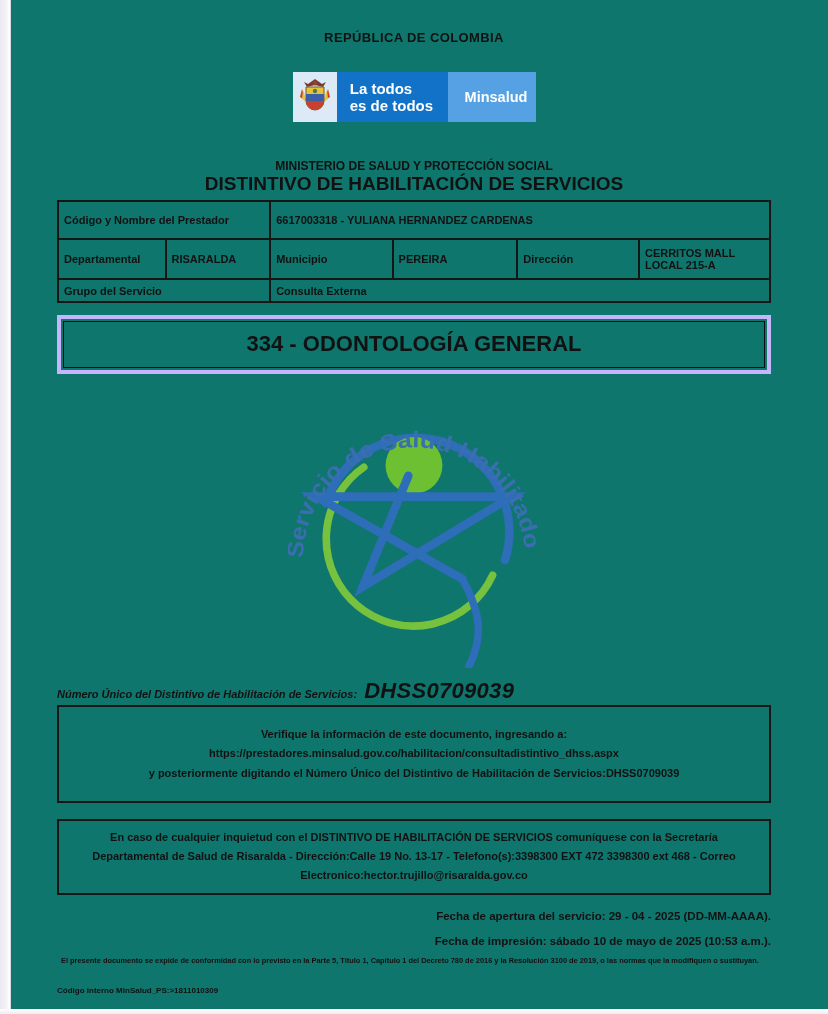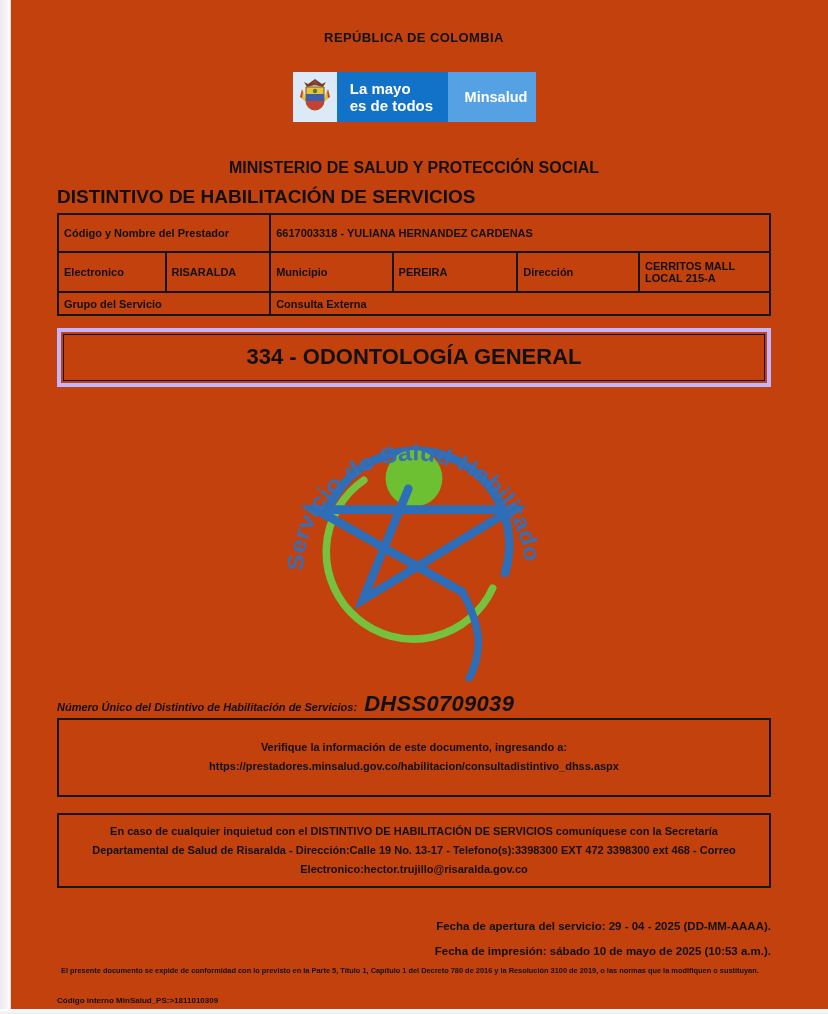--- a/index.html
+++ b/index.html
@@ -1,59 +1,59 @@
 <!DOCTYPE html>
 <html><head>
 <meta charset="utf-8">
 <style>
   * { margin:0; padding:0; box-sizing:border-box; }
   html,body { background:#fff; }
   body { font-family:"Liberation Sans","DejaVu Sans",sans-serif; color:#111; }
-  .page { position:relative; width:828px; height:1014px; background:#c2410c; overflow:hidden; }
+  .page { position:relative; width:828px; height:1014px; background:#0f766e; overflow:hidden; }
 
   
   .scan-left { position:absolute; left:0; top:0; width:11px; height:100%;
     background:linear-gradient(to right,#e9e9ef 0%,#f3f3f7 60%,#ffffff 100%);
     border-right:1px solid #d9d9e2; }
   .scan-bottom { position:absolute; left:0; bottom:0; width:100%; height:5px;
     background:linear-gradient(to top,#ededf2,#ffffff); }
 
   .content { position:absolute; left:57px; top:0; width:714px; padding-top:30px; }
 
   .republic { text-align:center; font-size:13px; font-weight:bold; letter-spacing:.4px; }
 
   .banner { width:243px; height:50px; margin:27px auto 0; display:flex; }
   .banner .crest { width:47px; background:#dce9f6; display:flex; align-items:center; justify-content:center; }
   .banner .slogan { width:118px; background:#1272c8; color:#fff; display:flex; flex-direction:column;
     justify-content:center; padding-left:13px; font-size:15px; font-weight:bold; line-height:1.15; }
   .banner .brand { width:92px; background:#55a1e3; color:#fff; display:flex; align-items:center;
     justify-content:center; font-size:14.5px; font-weight:bold;padding-left:8px; }
 
-  .ministry { margin-top:37px; text-align:center; font-size:16px; font-weight:bold; }
-  .doctitle { margin-top:9px; font-size:19px; font-weight:bold; }
+  .ministry { margin-top:37px; text-align:center; font-size:12px; font-weight:bold; }
+  .doctitle { text-align:center; font-size:19px; font-weight:bold; }
 
   table.info { width:100%; margin-top:5px; border-collapse:collapse; table-layout:fixed; }
   table.info td { border:2px solid #161616; font-size:11px; font-weight:bold; padding:3px 5px; vertical-align:middle; }
   tr.r1 td { height:38px; } tr.r2 td { height:23px; } tr.r3 td { height:40px; } tr.r4 td { height:23px; }
   td.big { font-size:12.5px; }
 
   .servicebox { margin-top:12px; border:4px solid #c4b5fd; padding:2px; }
   .servicebox .inner { border:1px solid #0c0c0c; text-align:center; font-size:22px; font-weight:bold; padding:9px 0 10px; }
 
   .seal { width:252px; margin:8px auto 0; display:block; }
 
   .dhss { margin-top:10px; display:flex; align-items:baseline; }
   .dhss .lbl { font-size:11px; font-weight:bold; font-style:italic; }
   .dhss .val { font-size:22px; font-weight:bold; font-style:italic; margin-left:7px; letter-spacing:.3px; }
 
   .notebox { margin-top:1px; border:2px solid #161616; text-align:center;
     font-size:11px; font-weight:bold; line-height:1.75; padding:18px 8px; }
   .notebox.second { margin-top:16px; padding:7px 24px; }
 
-  .dates { margin-top:32px; text-align:right; font-size:11.5px; font-weight:bold; }
+  .dates { margin-top:15px; text-align:right; font-size:11.5px; font-weight:bold; }
   .dates .line2 { margin-top:13px; }
 
   .legal { margin-top:9px; font-size:7.4px; font-weight:bold; padding-left:4px; }
   .internal { margin-top:21px; font-size:8px; font-weight:bold; }
 </style>
 </head>
 <body>
 
 <div class="page">
   <div class="scan-left"></div>
@@ -72,21 +72,21 @@
           <path d="M30 12 L26 24 L32 20 Z" fill="#c8402f"></path>
           <path d="M5 13 L9 25 L4 22 Z" fill="#e8c23a"></path>
           <path d="M29 13 L25 25 L30 22 Z" fill="#e8c23a"></path>
           <path d="M8 10 h18 v14 a9 9 0 0 1 -9 9 a9 9 0 0 1 -9 -9 Z" fill="#e8c23a" stroke="#7a5a1e" stroke-width="1"></path>
           <rect x="8" y="17" width="18" height="7" fill="#3a5ea8"></rect>
           <path d="M8 24 h18 a9 9 0 0 1 -18 0 Z" fill="#c8402f"></path>
           <circle cx="17" cy="14" r="2.2" fill="#5a7a3a"></circle>
         </svg>
       </div>
       <div class="slogan">
-        <span>La mayo</span>
+        <span>La todos</span>
         <span>es de todos</span>
       </div>
       <div class="brand">Minsalud</div>
     </div>
 
     <div class="ministry">MINISTERIO DE SALUD Y PROTECCIÓN SOCIAL</div>
     <div class="doctitle">DISTINTIVO DE HABILITACIÓN DE SERVICIOS</div>
 
     <table class="info">
       <colgroup>
@@ -96,21 +96,21 @@
         <col style="width:17.5%">
           <col style="width:17.1%">
           <col style="width:18.4%">
       </colgroup>
       <tbody>
           <tr class="r1">
         <td colspan="2">Código y Nombre del Prestador</td>
         <td colspan="4" class="big">6617003318 - YULIANA HERNANDEZ CARDENAS</td>
       </tr>
       <tr class="r3">
-        <td>Electronico</td>
+        <td>Departamental</td>
         <td>RISARALDA</td>
         <td>Municipio</td>
         <td>PEREIRA</td>
         <td>Dirección</td>
         <td>CERRITOS MALL LOCAL 215-A</td>
       </tr>
       <tr class="r4">
         <td colspan="2">Grupo del Servicio</td>
         <td colspan="4">Consulta Externa</td>
       </tr>
@@ -135,20 +135,21 @@
       </text>
     </svg>
 
     <div class="dhss">
       <span class="lbl">Número Único del Distintivo de Habilitación de Servicios:</span>
       <span class="val">DHSS0709039</span>
     </div>
 
     <div class="notebox">
       <div>Verifique la información de este documento, ingresando a: https://prestadores.minsalud.gov.co/habilitacion/consultadistintivo_dhss.aspx</div>
+      <div>y posteriormente digitando el Número Único del Distintivo de Habilitación de Servicios:DHSS0709039</div>
     </div>
 
     <div class="notebox second">
       <div>En caso de cualquier inquietud con el DISTINTIVO DE HABILITACIÓN DE SERVICIOS comuníquese con la Secretaría Departamental de Salud de Risaralda - Dirección:Calle 19 No. 13-17 - Telefono(s):3398300 EXT 472 3398300 ext 468 - Correo Electronico:hector.trujillo@risaralda.gov.co</div>
     </div>
 
     <div class="dates">
       <div>Fecha de apertura del servicio: 29 - 04 - 2025 (DD-MM-AAAA).</div>
       <div class="line2">Fecha de impresión: sábado 10 de mayo de 2025 (10:53 a.m.).</div>
     </div>

